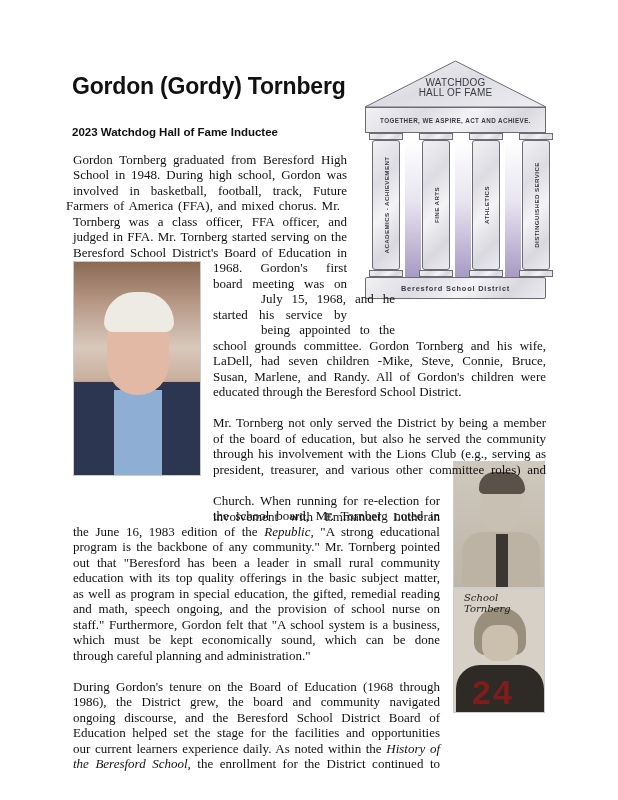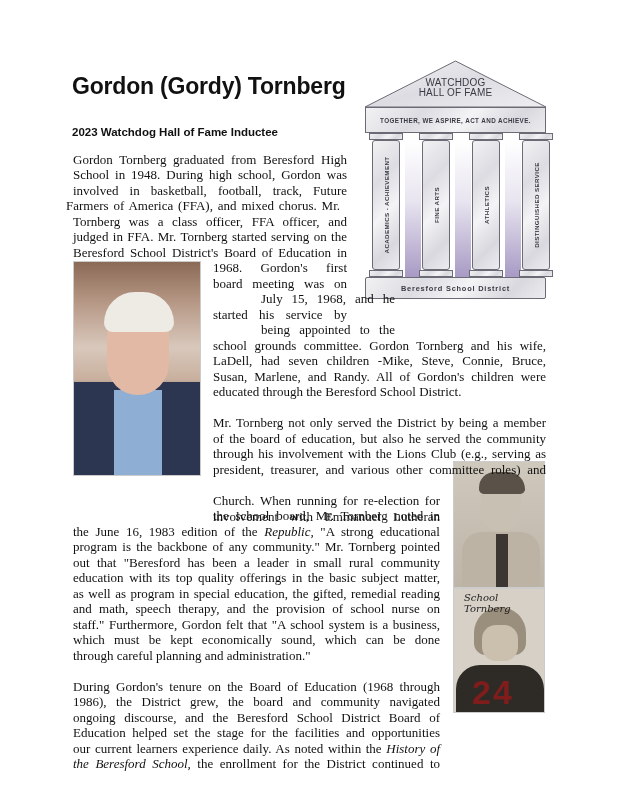--- a/index.html
+++ b/index.html
@@ -148,21 +148,21 @@
   <div class="line" style="left:213px;top:446px;width:333px;">through his involvement with the Lions Club (e.g., serving as</div>
   <div class="line" style="left:213px;top:462px;width:333px;">president, treasurer, and various other committee roles) and</div>
   <div class="line" style="left:213px;top:477px;width:227px;margin-top:32px;">involvement with Emmanuel Lutheran</div>
   <div class="line" style="left:213px;top:493px;width:227px;">Church. When running for re-election for</div>
   <div class="line" style="left:213px;top:508px;width:227px;">the school board, Mr. Tornberg noted in</div>
   <div class="line" style="left:73px;top:524px;width:367px;"><span>the June 16, 1983 edition of the </span><em>Republic,</em><span> "A strong educational</span></div>
   <div class="line" style="left:73px;top:539px;width:367px;">program is the backbone of any community." Mr. Tornberg pointed</div>
   <div class="line" style="left:73px;top:555px;width:367px;">out that "Beresford has been a leader in small rural community</div>
   <div class="line" style="left:73px;top:570px;width:367px;">education with its top quality offerings in the basic subject matter,</div>
   <div class="line" style="left:73px;top:586px;width:367px;">as well as program in special education, the gifted, remedial reading</div>
-  <div class="line" style="left:73px;top:601px;width:367px;">and math, speech therapy, and the provision of school nurse on</div>
+  <div class="line" style="left:73px;top:601px;width:367px;">and math, speech ongoing, and the provision of school nurse on</div>
   <div class="line" style="left:73px;top:617px;width:367px;">staff." Furthermore, Gordon felt that "A school system is a business,</div>
   <div class="line" style="left:73px;top:632px;width:367px;">which must be kept economically sound, which can be done</div>
   <div class="line last" style="left:73px;top:648px;width:367px;">through careful planning and administration."</div>
 </div>
 
 <div>
   <div class="line" style="left:73px;top:679px;width:367px;">During Gordon's tenure on the Board of Education (1968 through</div>
   <div class="line" style="left:73px;top:694px;width:367px;">1986), the District grew, the board and community navigated</div>
   <div class="line" style="left:73px;top:710px;width:367px;">ongoing discourse, and the Beresford School District Board of</div>
   <div class="line" style="left:73px;top:725px;width:367px;">Education helped set the stage for the facilities and opportunities</div>

